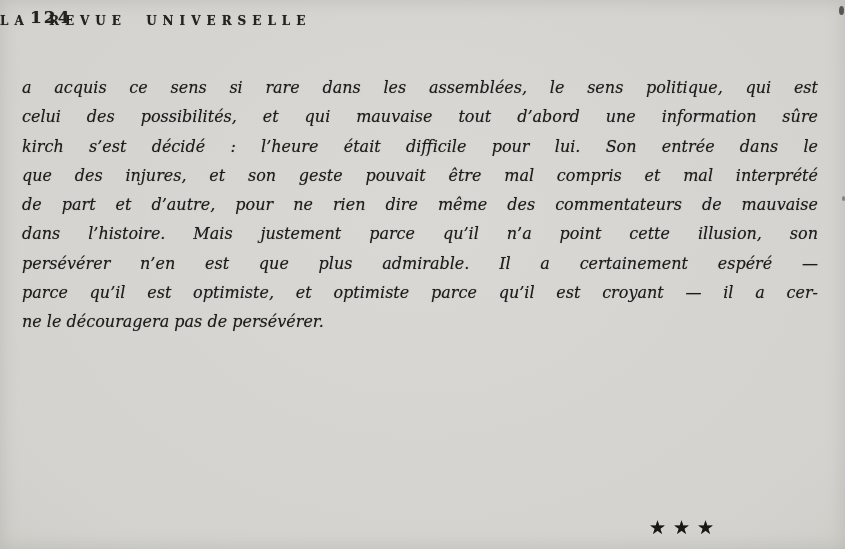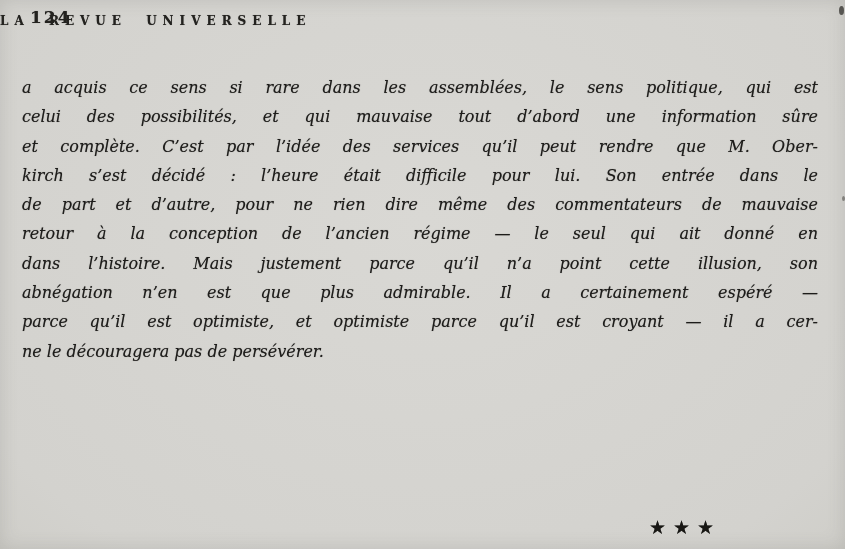--- a/index.html
+++ b/index.html
@@ -86,26 +86,25 @@
 
 <div class="page">
   <header class="page-header">
     <span class="page-number">124</span>
     <span class="page-title">LA REVUE UNIVERSELLE</span>
   </header>
 
   <main class="page-body">
     <div class="line">a acquis ce sens si rare dans les assemblées, le sens politique, qui est</div>
     <div class="line">celui des possibilités, et qui mauvaise tout d’abord une information sûre</div>
-    <div class="line">et complète. C’est par l’idée des services qu’il peut rendre que M. Ober-</div>
     <div class="line">kirch s’est décidé : l’heure était difficile pour lui. Son entrée dans le</div>
+    <div class="line">que des injures, et son geste pouvait être mal compris et mal interprété</div>
     <div class="line">de part et d’autre, pour ne rien dire même des commentateurs de mauvaise</div>
-    <div class="line">retour à la conception de l’ancien régime — le seul qui ait donné en</div>
     <div class="line">dans l’histoire. Mais justement parce qu’il n’a point cette illusion, son</div>
-    <div class="line">abnégation n’en est que plus admirable. Il a certainement espéré —</div>
+    <div class="line">persévérer n’en est que plus admirable. Il a certainement espéré —</div>
     <div class="line">parce qu’il est optimiste, et optimiste parce qu’il est croyant — il a cer-</div>
     <div class="line last">ne le découragera pas de persévérer.</div>
   </main>
 
   <div class="stars">★★★</div>
 
   <div class="speck s1"></div>
   <div class="speck s2"></div>
 </div>
 

